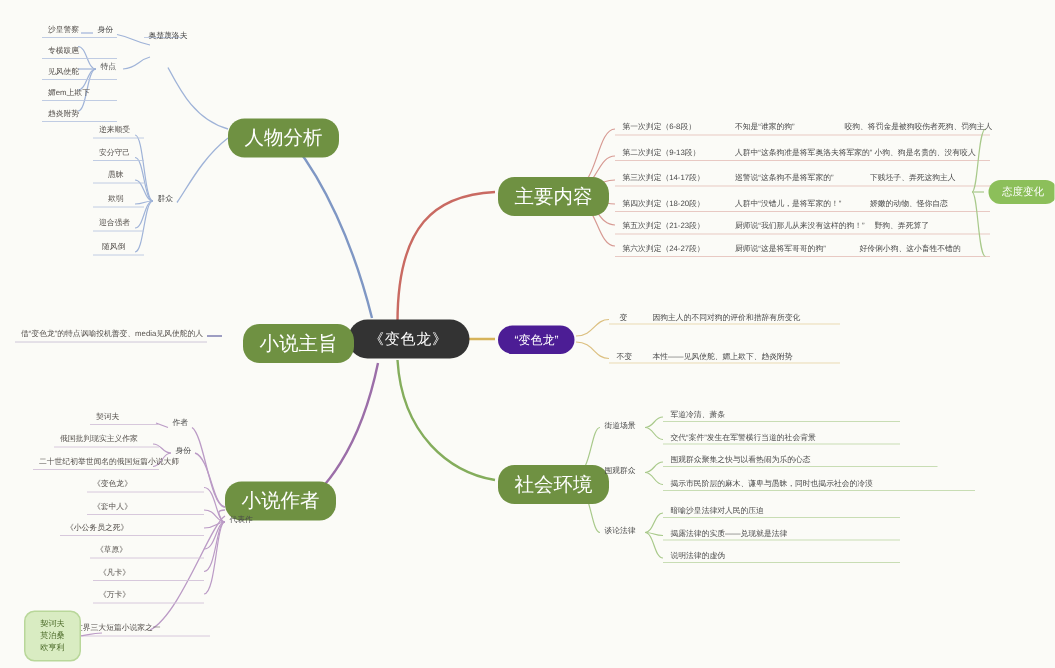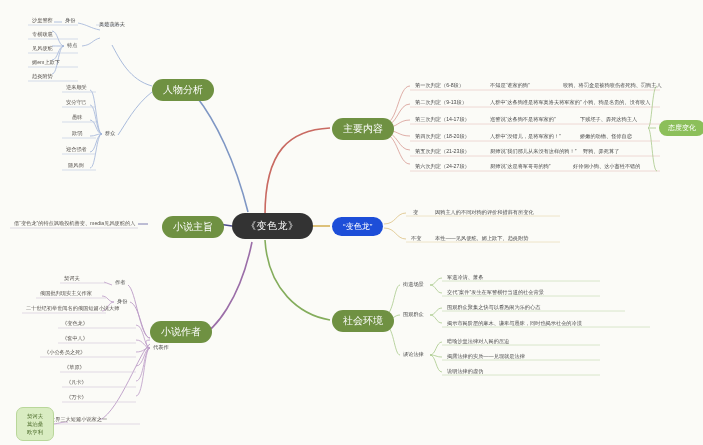--- a/index.html
+++ b/index.html
@@ -20,21 +20,21 @@
     background:#333333;color:#ffffff;
     border-radius:13px;
     padding:6px 14px;
     font-size:10px;
     letter-spacing:.5px;
   }
   .branch{
     background:#6f9142;color:#ffffff;
     border-radius:11px;
     padding:4px 11px;
-    font-size:10px;
+    font-size:13px;
   }
   .leafbox{
     font-size:5.2px;color:#4a4a4a;
     padding:2px 3px 2px 3px;
     line-height:1.1;
   }
   .leaf-u{ 
     font-size:5.2px;color:#55504c;
     padding:1px 4px 2px 4px;
     line-height:1.15;
@@ -48,21 +48,21 @@
     line-height:1.5;
     text-align:center;
   }
   .pillsm{
     background:#8cbf5a;color:#fff;
     border-radius:9px;
     padding:3px 9px;
     font-size:7px;
   }
   .cap{ 
-    background:#1d4ed8;color:#fff;border-radius:11px;padding:4px 11px;font-size:8px;
+    background:#4c1d95;color:#fff;border-radius:11px;padding:4px 11px;font-size:8px;
   }
 </style>
 </head>
 <body>
 
 <div id="canvas">
 
   <svg class="links" viewBox="0 0 703 445">
 
     <path d="M265 215 C 265 150, 290 130, 330 128" fill="none" stroke="#c96a62" stroke-width="1.6"></path>

